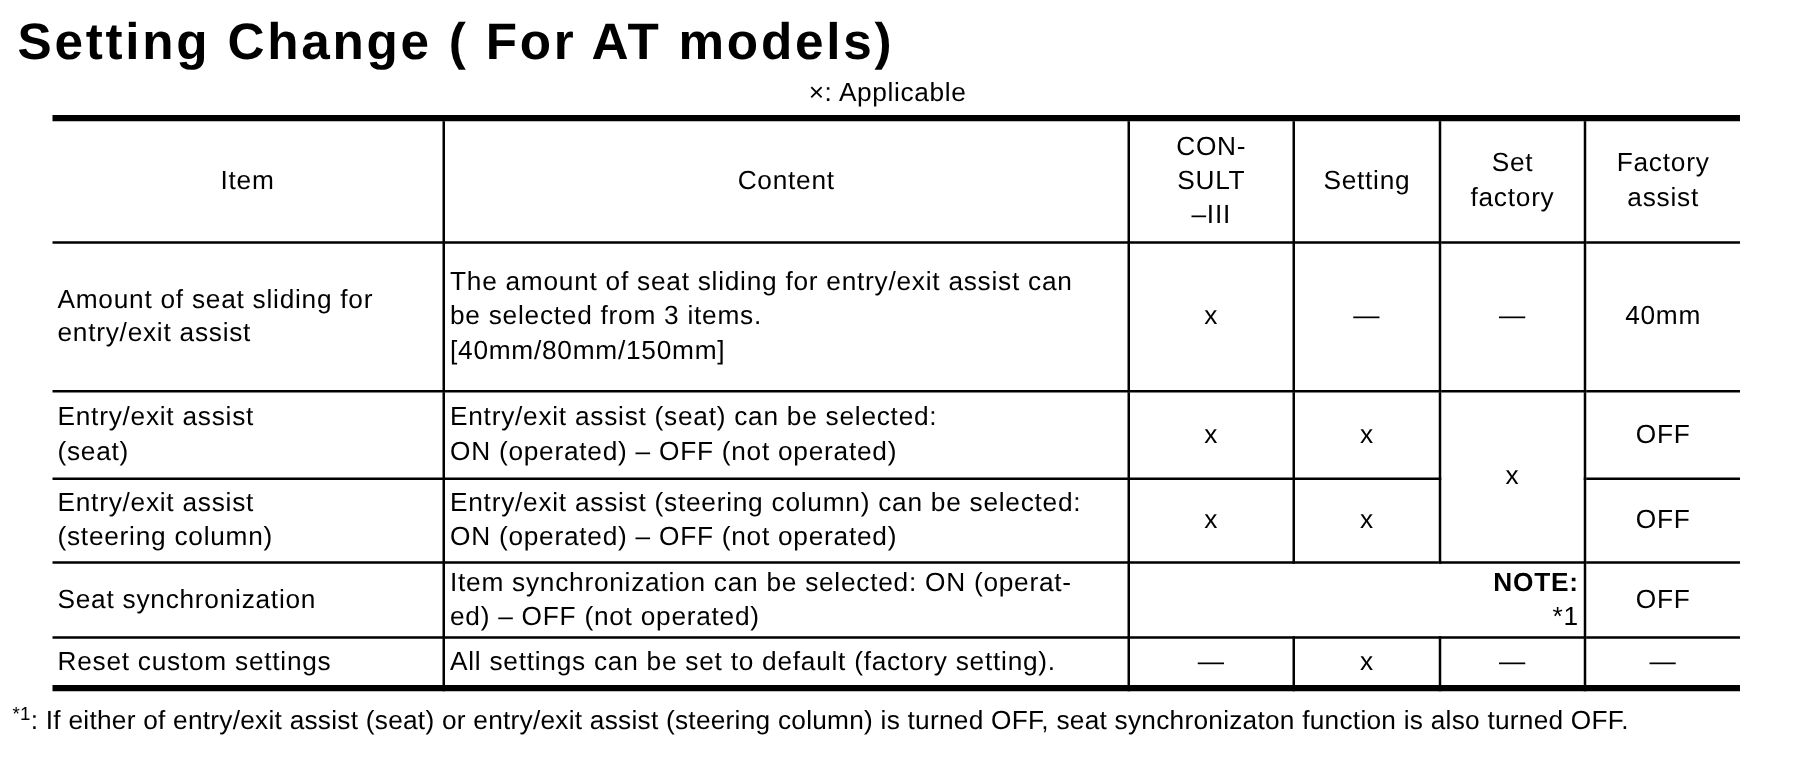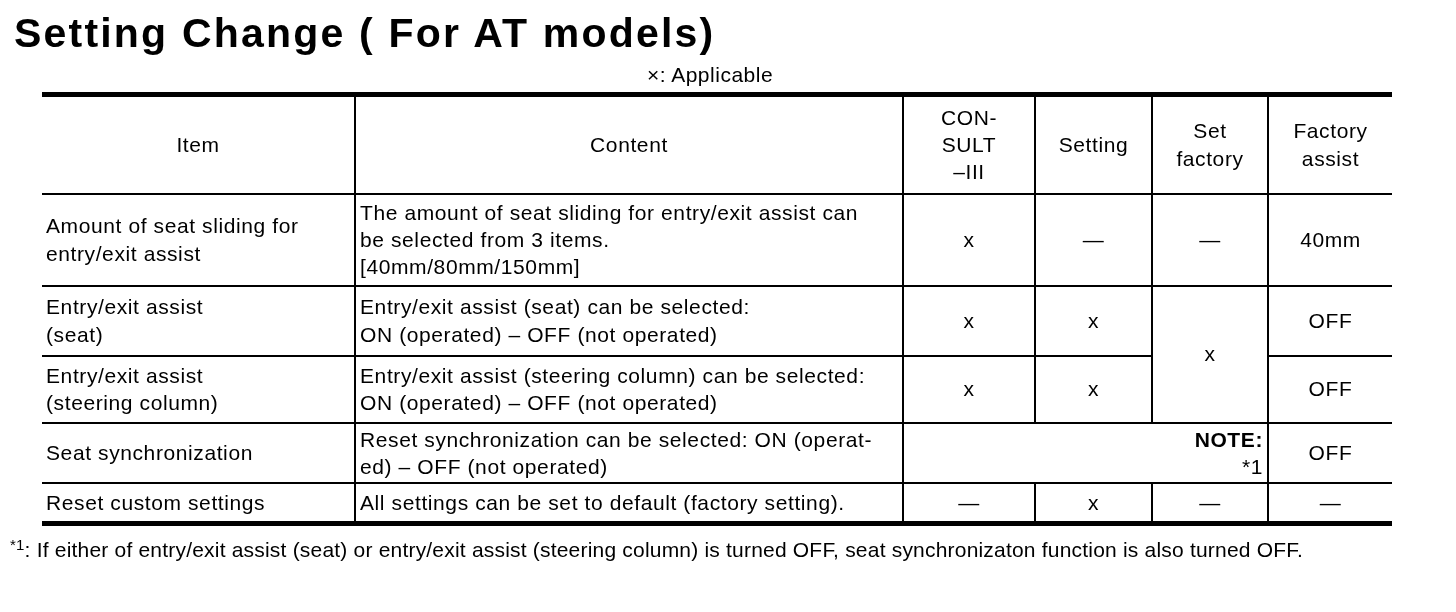--- a/index.html
+++ b/index.html
@@ -59,21 +59,21 @@
     text-align: left;
     padding-left: 13px;
     padding-right: 4px;
     white-space: pre-line;
   }
   td.mark { text-align: center; }
   td.note-cell { text-align: right; }
   .note-label { font-weight: 700; }
   .note-ref { font-weight: 400; }
   tr.r-head { height: 99px; }
-  tr.r-1 { height: 92px; }
+  tr.r-1 { height: 119px; }
   tr.r-2 { height: 70px; }
   tr.r-3 { height: 67px; }
   tr.r-4 { height: 48px; }
   tr.r-5 { height: 40px; }
   .footnote {
     margin: 12px 6px 12px 10px;
     font-size: 21px;
     letter-spacing: 0.2px;
     white-space: nowrap;
   }
@@ -143,21 +143,21 @@
 (steering column)</td>
         <td class="content">Entry/exit assist (steering column) can be selected:
 ON (operated) – OFF (not operated)</td>
         <td class="mark">x</td>
         <td class="mark">x</td>
         <td class="mark">OFF</td>
       </tr>
 
       <tr class="r-4">
         <td class="item">Seat synchronization</td>
-        <td class="content">Reset synchronization can be selected: ON (operat-
+        <td class="content">Item synchronization can be selected: ON (operat-
 ed) – OFF (not operated)</td>
         <td class="note-cell" colspan="3">
           <div class="note-label">NOTE:</div>
           <div class="note-ref">*1</div>
         </td>
         <td class="mark">OFF</td>
       </tr>
 
       <tr class="r-5">
         <td class="item">Reset custom settings</td>

